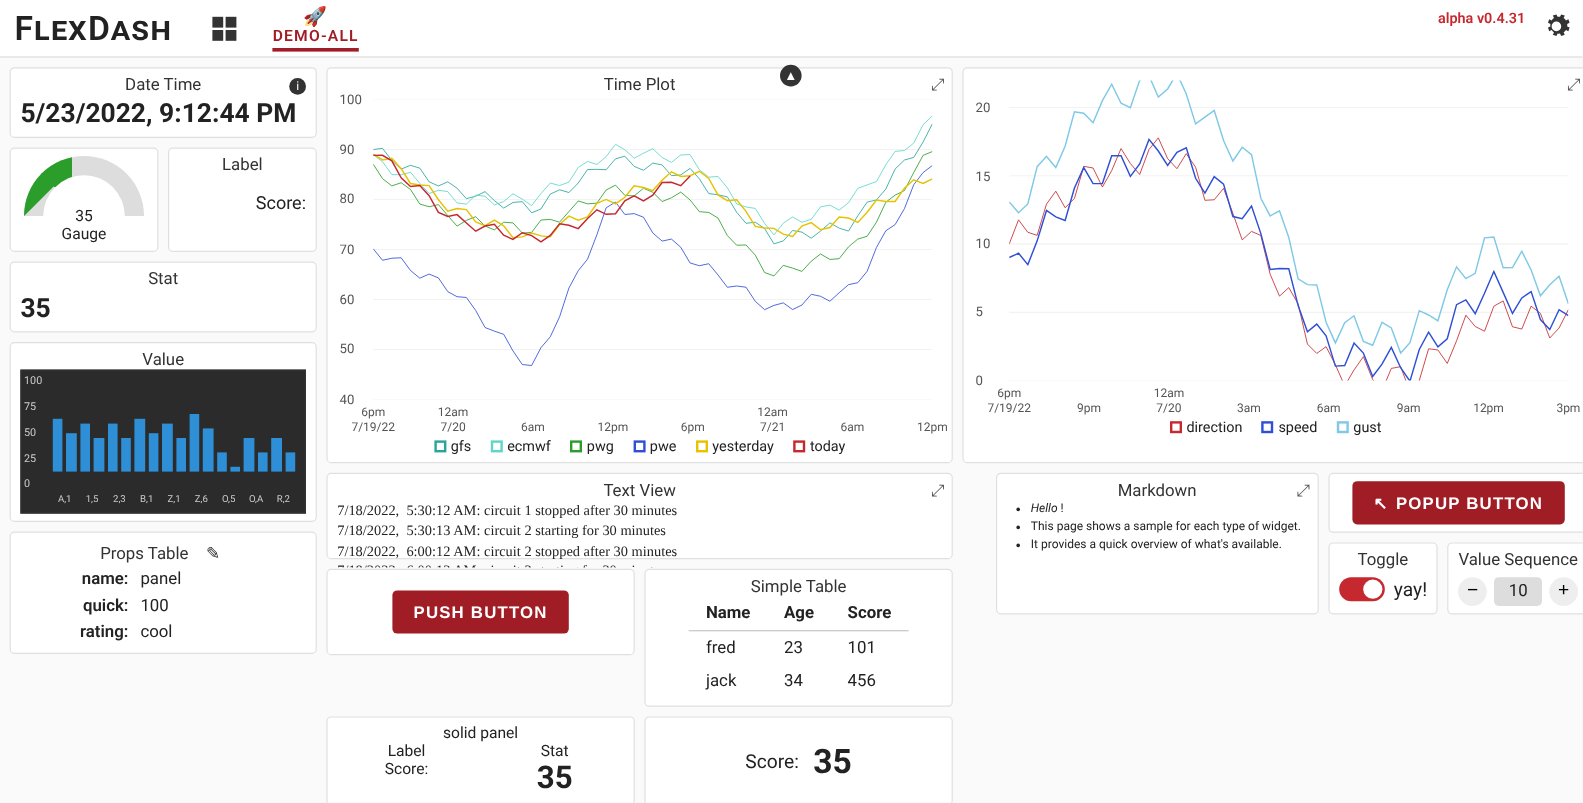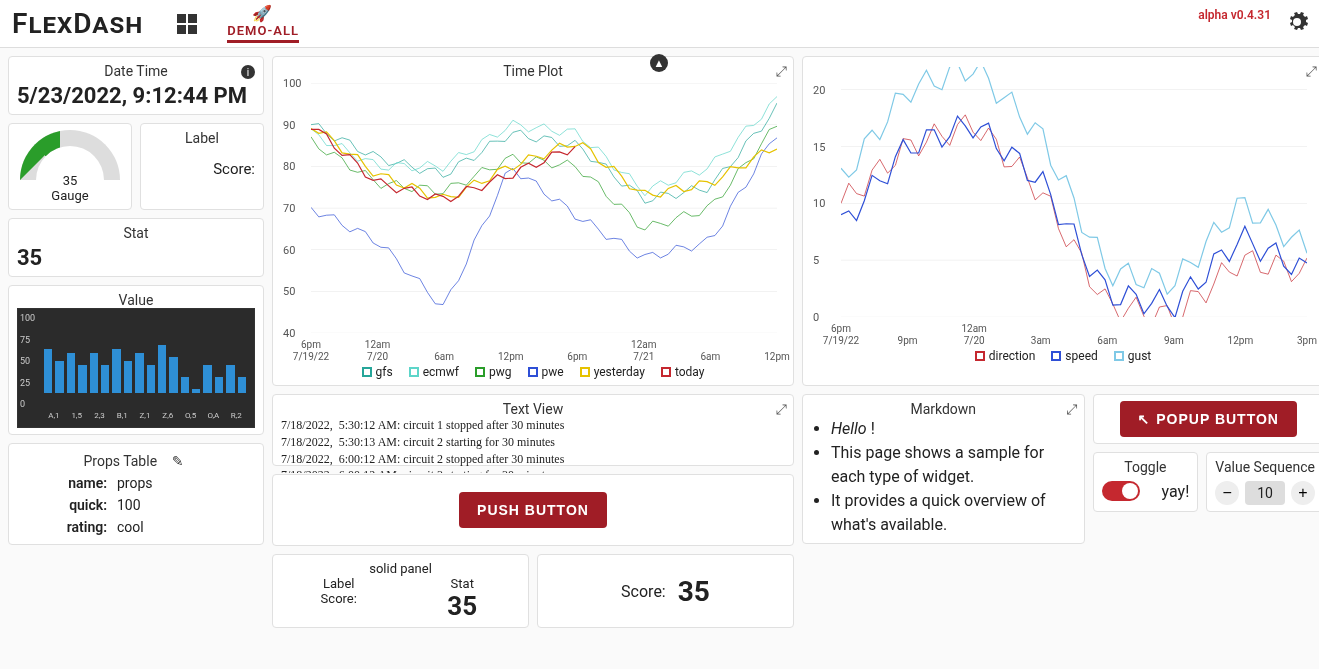--- a/index.html
+++ b/index.html
@@ -55,24 +55,24 @@
 .btn-center { text-align: center; }
 
 .simple-table table { margin: 0 auto; border-collapse: collapse; font-size: 14px; }
 .simple-table th, .simple-table td { padding: 6px 14px; text-align: left; }
 .simple-table th { font-weight: 700; border-bottom: 1px solid #ccc;}
 
 .solid-panel { display:flex; gap:8px;}
 .solid-panel .sub{ flex:1; text-align:center; font-size:13px;}
 .solid-panel .bigv{ font-size:26px; font-weight:700;}
 
-.md ul { padding-left: 20px; font-size: 16px; line-height: 1.5;}
+.md ul { padding-left: 20px; font-size: 10px; line-height: 1.5;}
 .md em { font-style: italic; }
 
-.toggle-wrap { display:flex; align-items:center; justify-content:center; gap:22px; margin-top:6px;}
+.toggle-wrap { display:flex; align-items:center; justify-content:center; gap:8px; margin-top:6px;}
 .toggle { width: 38px; height: 20px; background: #c5282f; border-radius: 10px; position: relative; cursor:pointer;}
 .toggle::after { content:''; position:absolute; right:2px; top:2px; width:16px; height:16px; background:#fff; border-radius:50%;}
 
 .valseq { display:flex; align-items:center; justify-content:center; gap:6px; margin-top:6px;}
 .stepbtn { width:24px; height:24px; border-radius:50%; border:none; background:#eee; cursor:pointer; font-size:16px;}
 .valbox { background:#ddd; padding:4px 12px; border-radius:4px; font-size:14px;}
 
 .c3-row { display: flex; gap: 8px; }
 </style>
 </head>
@@ -173,21 +173,21 @@
       </div>
     </div>
     <div class="card props-table">
       <div class="card-title" style="display:inline-block;width:100%;">
         <span>Props Table</span>
         <span class="pencil">✎</span>
       </div>
       <div id="proprows">
           <div class="prow">
             <span class="pkey">name:</span>
-            <span>props</span>
+            <span>panel</span>
           </div>
           <div class="prow">
             <span class="pkey">quick:</span>
             <span>100</span>
           </div>
           <div class="prow">
             <span class="pkey">rating:</span>
             <span>cool</span>
           </div>
         </div>
@@ -227,20 +227,46 @@
       <span class="expand-icon">⤢</span>
       <pre id="tvpre">7/18/2022,  5:30:12 AM: circuit 1 stopped after 30 minutes
 7/18/2022,  5:30:13 AM: circuit 2 starting for 30 minutes
 7/18/2022,  6:00:12 AM: circuit 2 stopped after 30 minutes
 7/18/2022,  6:00:12 AM: circuit 3 starting for 30 minutes</pre>
     </div>
     <div class="row2">
       <div class="card btn-center" style="flex:1;height:72px;display:flex;align-items:center;justify-content:center;">
         <button class="btn">PUSH BUTTON</button>
       </div>
+      <div class="card simple-table" style="flex:1;">
+        <div class="card-title">Simple Table</div>
+        <table id="stable">
+            <tbody>
+              <tr>
+                <th>Name</th>
+                <th>Age</th>
+                <th>Score</th>
+              </tr>
+            </tbody>
+            <tbody>
+              <tr>
+                <td>fred</td>
+                <td>23</td>
+                <td>101</td>
+              </tr>
+            </tbody>
+            <tbody>
+              <tr>
+                <td>jack</td>
+                <td>34</td>
+                <td>456</td>
+              </tr>
+            </tbody>
+          </table>
+      </div>
     </div>
     <div class="row2">
       <div class="card" style="flex:1;">
         <div style="text-align:center;font-size:13px;">solid panel</div>
         <div class="solid-panel">
           <div class="sub">
               <div>Label</div>
               <div>Score:</div>
             </div>
           <div class="sub">
@@ -269,21 +295,21 @@
             <path d="M0 59.046521901047846 L1.6666666666666667 57.59307944114882 L3.3333333333333335 61.402677978791296 L5 53.49361365966598 L6.666666666666667 43.34127872219913 L8.333333333333332 45.485672778276545 L10 46.704605795370824 L11.666666666666666 35.86529093803683 L13.333333333333334 29.05871481862755 L15 34.40755784338242 L16.666666666666664 34.399324376330355 L18.333333333333332 25.14293288595798 L20 25.141917889903663 L21.666666666666668 32.004052309319476 L23.333333333333332 27.842252202995454 L25 19.65804921943317 L26.666666666666668 23.534309690751954 L28.333333333333332 28.3251244096814 L30 24.001623296469532 L31.666666666666664 22.46244930358725 L33.33333333333333 32.638572136645664 L35 37.54176788955693 L36.666666666666664 32.088442062724965 L38.333333333333336 34.57680488724558 L40 45.375203575237336 L41.66666666666667 46.09050887506331 L43.333333333333336 41.85165620605941 L45 51.06168720621955 L46.666666666666664 63.00587002927674 L48.333333333333336 62.69054775921259 L50 62.80021313432462 L51.66666666666667 75.0598689661089 L53.333333333333336 83.76361840054616 L55.00000000000001 81.23369530136803 L56.666666666666664 85.15447231288725 L58.333333333333336 95.23755656170124 L60 95.03986042843712 L61.66666666666667 87.5686159720203 L63.33333333333333 90.88882884490656 L65 98.70175031633394 L66.66666666666666 94.56549292366586 L68.33333333333333 89.01569874843901 L70 95.77933630114137 L71.66666666666667 100.25317183804454 L73.33333333333333 89.68516097919974 L75 83.93284778096002 L76.66666666666667 88.79961053712847 L78.33333333333333 86.11425669022886 L80 74.75592417808734 L81.66666666666667 73.18463936933183 L83.33333333333334 77.76431880184032 L85 70.97191477677174 L86.66666666666667 63.68627992206801 L88.33333333333333 70.64807137472928 L90 77.68605262215527 L91.66666666666666 72.50242883651686 L93.33333333333333 70.39198829604341 L95 79.71122730643278 L96.66666666666667 83.01198050827564 L98.33333333333333 76.43395168010952 L100 78.42006201031447 " fill="none" stroke="#2e4fd6" stroke-width="1.2" vector-effect="non-scaling-stroke"></path>
             <path d="M0 40.494741308223546 L1.6666666666666667 44.102136526167534 L3.3333333333333335 41.18477599272962 L5 28.75107796294977 L6.666666666666667 25.29439106907524 L8.333333333333332 29.040764751360637 L10 21.95397790310998 L11.666666666666666 10.455716659057723 L13.333333333333334 10.9274043207909 L15 14.089678714943688 L16.666666666666664 6.758245523050565 L18.333333333333332 1.2725002905945249 L20 7.623030998844172 L21.666666666666668 9.077795771811747 L23.333333333333332 -0.04213042368506059 L25 -1.541309263573254 L26.666666666666668 5.570420186628189 L28.333333333333332 2.842466033097568 L30 -2.3244546582574133 L31.666666666666664 4.519914548123449 L33.33333333333333 14.500611927871542 L35 12.267882781059757 L36.666666666666664 10.04609098974104 L38.333333333333336 20.034907288907366 L40 26.866246983661814 L41.66666666666667 22.300625540622033 L43.333333333333336 24.73844299969471 L45 39.275502498845285 L46.666666666666664 45.186029353200695 L48.333333333333336 43.49300391249048 L50 52.38586281719 L51.66666666666667 66.15440818664473 L53.333333333333336 68.08065849689984 L55.00000000000001 68.18285137880171 L56.666666666666664 80.59737883374747 L58.333333333333336 87.49654400705758 L60 80.76425194959562 L61.66666666666667 78.46385028627074 L63.33333333333333 86.98618983383963 L65 88.28773775085362 L66.66666666666666 80.62726294907819 L68.33333333333333 82.4969943479926 L70 90.87291926877643 L71.66666666666667 87.43600295458174 L73.33333333333333 76.7443934477815 L75 78.19196825363635 L76.66666666666667 80.12973848788461 L78.33333333333333 69.8020064453232 L80 62.14476385064059 L81.66666666666667 66.06486780790077 L83.33333333333334 64.33112759374386 L85 52.476974213828086 L86.66666666666667 52.217917371470655 L88.33333333333333 62.450308290796656 L90 62.361627914811194 L91.66666666666666 56.941126200407254 L93.33333333333333 63.21564742936001 L95 71.80831136290848 L96.66666666666667 68.10859250414336 L98.33333333333333 65.2583426299077 L100 74.4815767445229 " fill="none" stroke="#7fc9e6" stroke-width="1.2" vector-effect="non-scaling-stroke"></path>
           </svg></div>
       <div class="legend" id="wplegend">
           <span class="legend-item"><span class="lsq" style="border-color:#c5282f"></span>direction</span>
           <span class="legend-item"><span class="lsq" style="border-color:#2e4fd6"></span>speed</span>
           <span class="legend-item"><span class="lsq" style="border-color:#7fc9e6"></span>gust</span>
         </div>
     </div>
     <div class="c3-row">
-      <div class="card md" style="flex:1.8;">
+      <div class="card md" style="flex:1.8;margin-left:28px;">
         <div class="card-title">Markdown</div>
         <span class="expand-icon">⤢</span>
         <ul id="mdlist">
             <li><em>Hello</em> !</li>
             <li>This page shows a sample for each type of widget.</li>
             <li>It provides a quick overview of what's available.</li>
           </ul>
       </div>
       <div style="flex:1;display:flex;flex-direction:column;gap:8px;">
         <div class="card btn-center">

